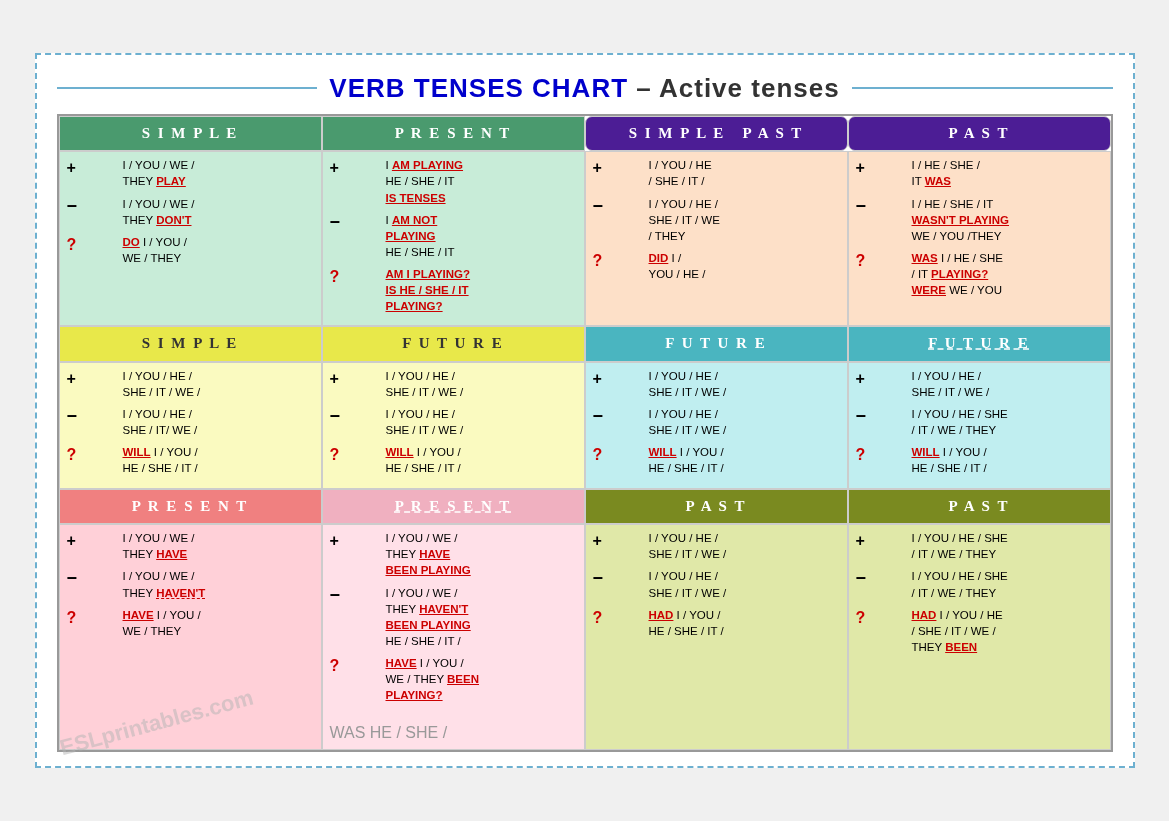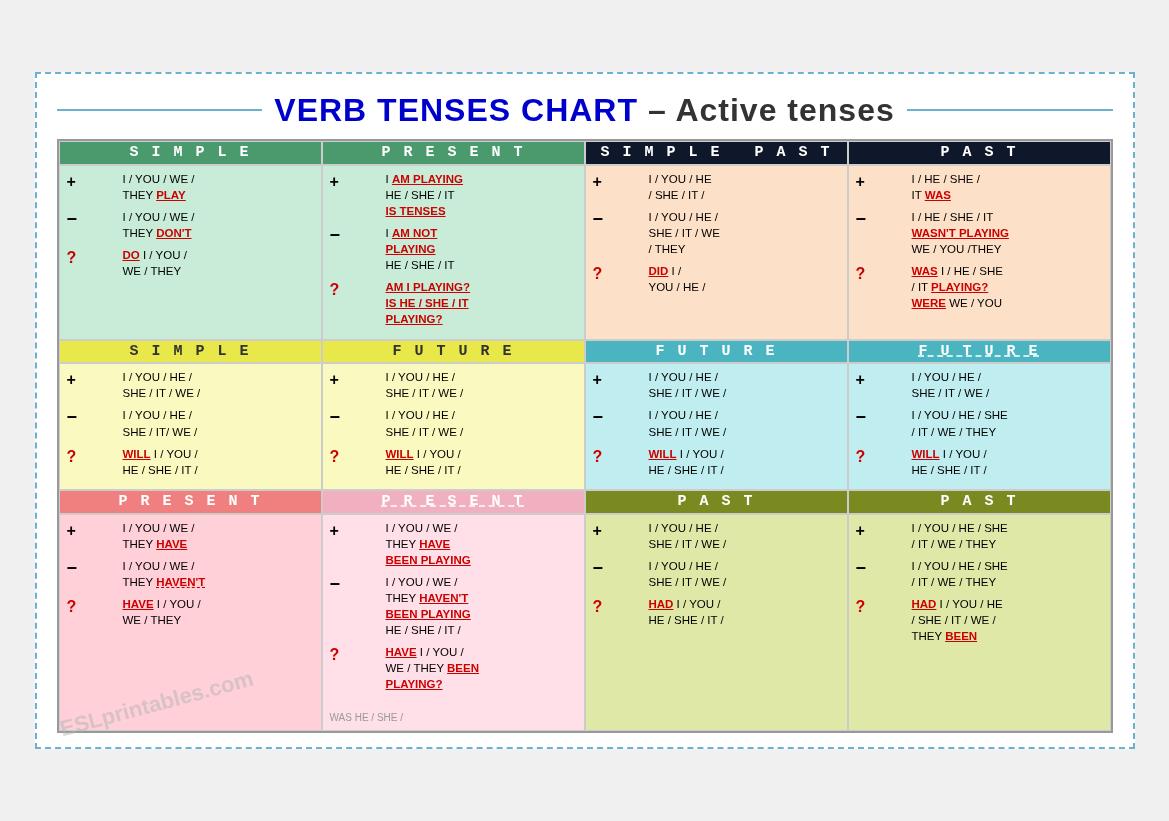--- a/index.html
+++ b/index.html
@@ -25,21 +25,21 @@
       align-items: center;
       margin-bottom: 10px;
     }
     .title-line hr {
       flex: 1;
       border: none;
       border-top: 2px solid #6db0d0;
     }
     .title-text {
       padding: 0 12px;
-      font-size: 32px;
+      font-size: 26px;
       font-weight: bold;
       color: #0000cc;
       font-family: Arial, sans-serif;
       letter-spacing: 1px;
     }
     .title-text .dash-part {
       color: #333;
     }
 
     .chart {
@@ -52,31 +52,31 @@
     
     .cell {
       border: 1px solid #ccc;
       padding: 5px 7px;
       font-size: 11.5px;
       font-family: Arial, sans-serif;
       vertical-align: top;
       line-height: 1.45;
     }
     .header-cell {
-      padding: 0 8px;
+      padding: 6px 8px;
       text-align: center;
       font-weight: bold;
       font-size: 15px;
       letter-spacing: 2px;
-      font-family: Liberation Mono, monospace;
+      font-family: Liberation Serif, serif;
       color: white;
       text-transform: uppercase;
     }
     .bg-green { background-color: #4a9a6e; }
-    .bg-orange { background-color: #0f172a; }
+    .bg-orange { background-color: #4c1d95; border-radius: 7px; }
     .bg-yellow { background-color: #e8e84a; color: #333 !important; }
     .bg-teal { background-color: #4ab5c0; }
     .bg-pink { background-color: #f08080; }
     .bg-pink2 { background-color: #f0b0c0; }
     .bg-olive { background-color: #7a8a20; }
 
     
     .bg-light-green { background-color: #c8ecd8; }
     .bg-light-orange { background-color: #fde0c8; }
     .bg-light-yellow { background-color: #fafac0; }
@@ -360,21 +360,21 @@
         <span class="row-content">
           I / YOU / WE /<br>THEY <span class="red">HAVEN'T<br>BEEN PLAYING</span><br>HE / SHE / IT /
         </span>
       </div>
       <div class="row-item">
         <span class="row-symbol question">?</span>
         <span class="row-content">
           <span class="red">HAVE</span> I / YOU /<br>WE / THEY <span class="red">BEEN<br>PLAYING?</span>
         </span>
       </div>
-      <div style="font-size:10px; color:#999; margin-top:18px;">
+      <div style="font-size:16px; color:#999; margin-top:18px;">
         WAS HE / SHE /
       </div>
     </div>
 
     <div class="cell bg-light-olive" style="background-color:#e0e8a8;">
       <div class="row-item">
         <span class="row-symbol plus">+</span>
         <span class="row-content">
           I / YOU / HE /<br>SHE / IT / WE /
         </span>

